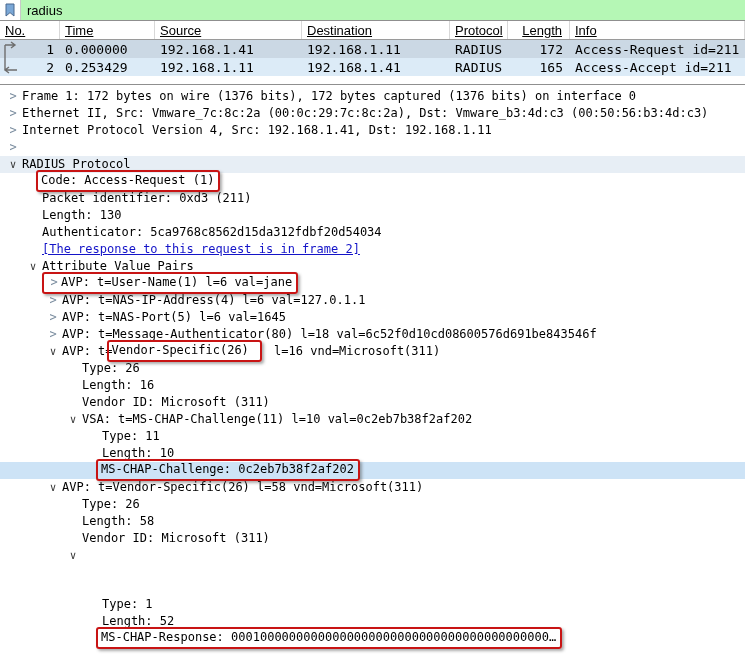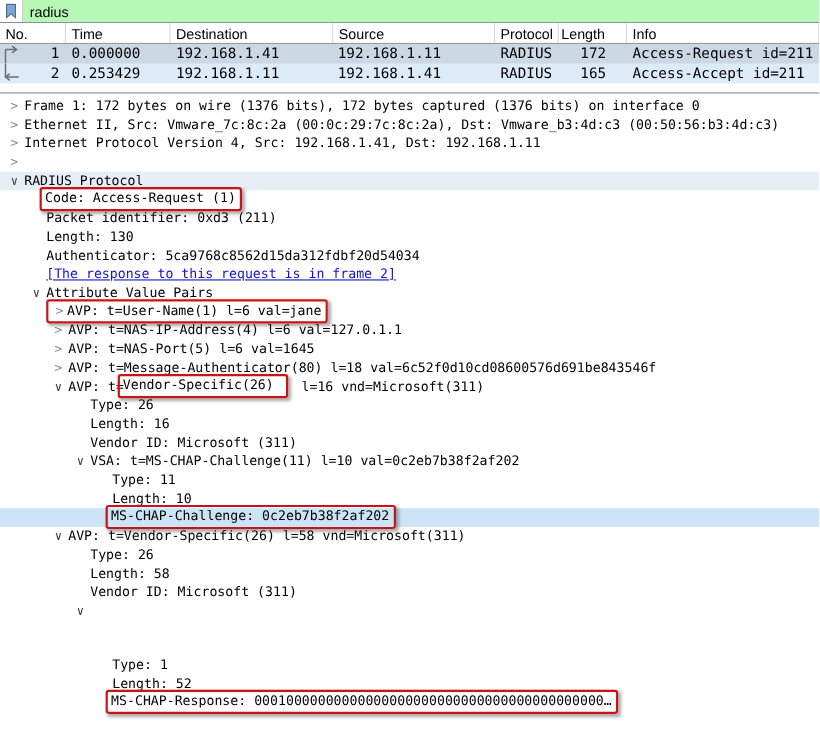--- a/index.html
+++ b/index.html
@@ -11,34 +11,34 @@
               border-bottom:1px solid #8f8f8f;}
   .bookmark-btn{width:20px;display:flex;align-items:center;justify-content:center;
                 background:#ffffff;border-right:1px solid #c9c9c9;}
   .filter-field{flex:1;display:flex;align-items:center;background:var(--filter-green,#b5f7b5);
                 font-family:"Liberation Sans",sans-serif;font-size:13px;padding-left:6px;}
 
   
   .plist-header{display:flex;height:18px;align-items:center;background:#ffffff;
                 border-bottom:1px solid #9a9a9a;font-size:13px;}
   .hcell{height:100%;display:flex;align-items:center;box-sizing:border-box;
-         border-right:1px solid #d8d8d8;padding-left:5px;}
+         border-right:1px solid #d8d8d8;padding-left:5px;text-decoration:underline;}
   .prow{display:flex;height:18px;align-items:center;
         font-family:"DejaVu Sans Mono","Liberation Mono",monospace;font-size:13px;}
   .prow.row-a{background:var(--row-a,#cbd8e4);}
   .prow.row-b{background:var(--row-b,#dcebf7);}
   .pcell{height:100%;display:flex;align-items:center;box-sizing:border-box;padding-left:5px;
          white-space:pre;overflow:hidden;}
   .pcell.num{justify-content:flex-end;padding-right:6px;padding-left:0;}
   .c-no{width:60px;position:relative;}
   .c-time{width:95px;}
   .c-src{width:147px;}
   .c-dst{width:148px;}
   .c-proto{width:58px;}
-  .c-len{width:62px;justify-content:flex-end;padding-right:19px;padding-left:0;}
+  .c-len{width:62px;justify-content:flex-end;padding-right:7px;padding-left:0;}
   .c-info{flex:1;}
   .rel-arrow{position:absolute;left:2px;top:0;}
 
   .splitter{height:8px;background:#ffffff;border-bottom:1px solid #8f8f8f;}
 
   
   .detail-pane{padding-top:3px;}
   .dline{position:relative;height:17px;line-height:17px;white-space:pre;
          font-family:"DejaVu Sans Mono","Liberation Mono",monospace;font-size:12px;}
   .dline.hl-gray{background:var(--sel-gray,#e7eef5);}
@@ -66,22 +66,22 @@
     </div>
     <div class="filter-field">
       <span>radius</span>
     </div>
   </div>
 
   <div>
     <div class="plist-header">
         <div class="hcell c-no">No.</div>
         <div class="hcell c-time">Time</div>
+        <div class="hcell c-src">Source</div>
         <div class="hcell c-dst">Destination</div>
-        <div class="hcell c-src">Source</div>
         <div class="hcell c-proto">Protocol</div>
         <div class="hcell c-len">Length</div>
         <div class="hcell c-info">Info</div>
       </div>
     <div>
         <div class="prow row-a">
           <div class="c-no pcell num"><span class="rel-arrow"><svg width="18" height="18" viewBox="0 0 18 18">
                 <path d="M3 5 H12 M9 2 L13 5 L9 8 M3 5 V18" stroke="#6e6e6e" stroke-width="1.4" fill="none"></path>
               </svg></span>1</div>
           <div class="c-time pcell">0.000000</div>

